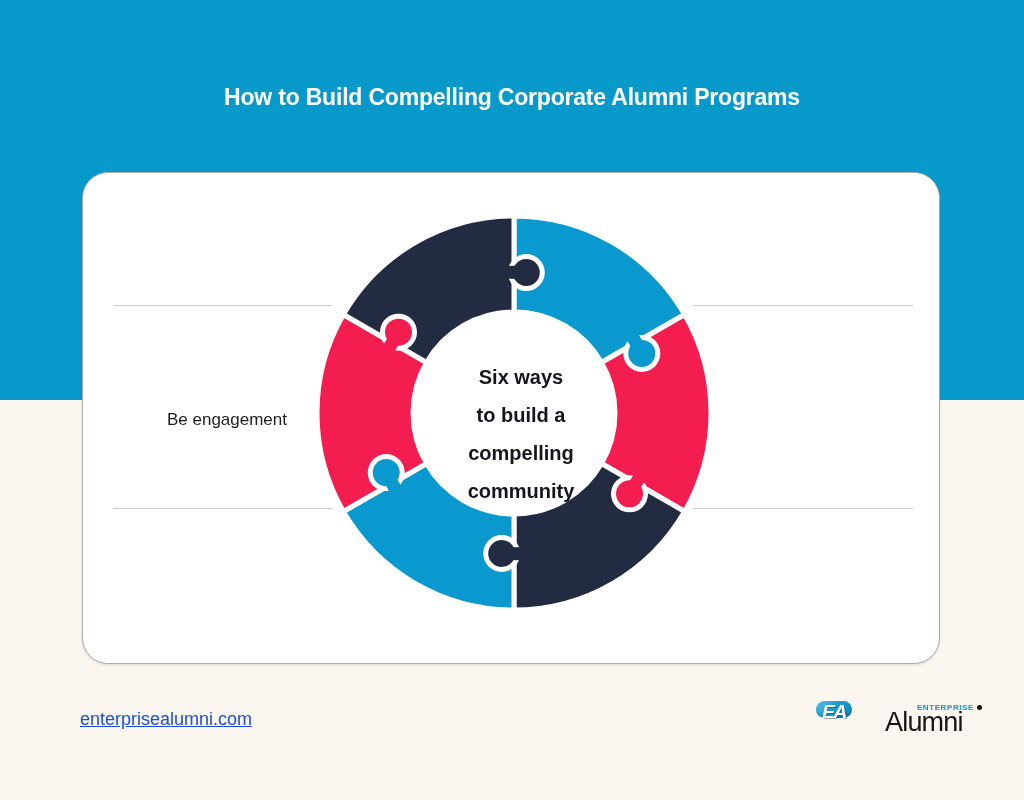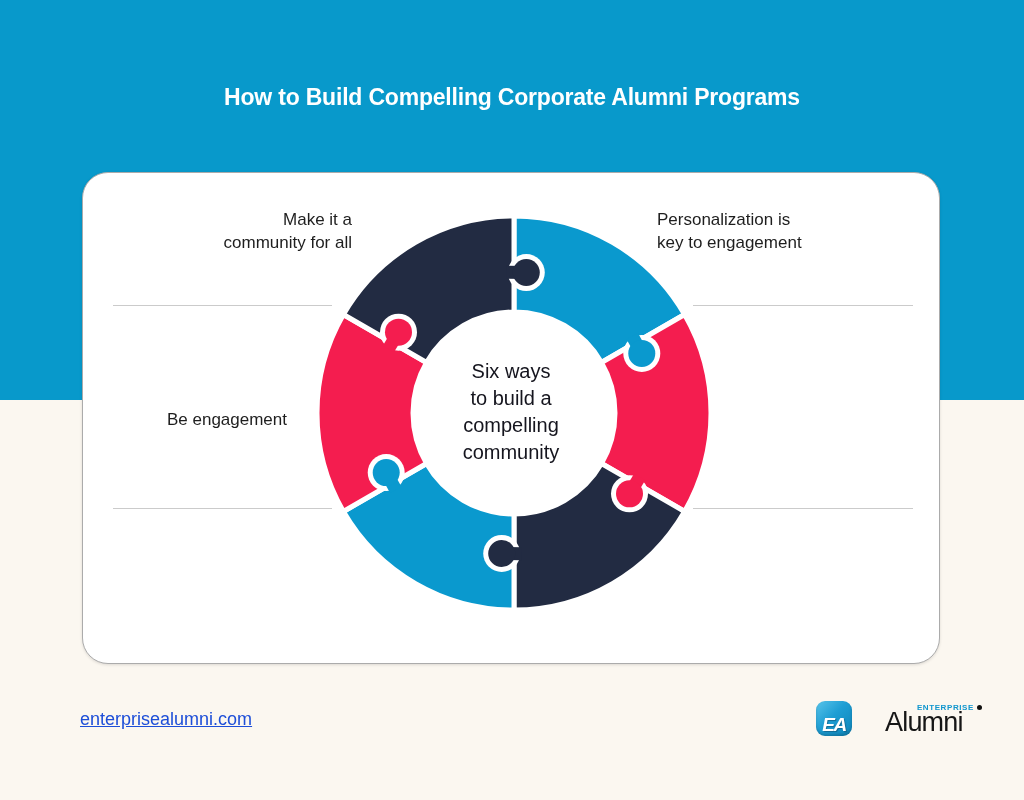--- a/index.html
+++ b/index.html
@@ -35,33 +35,33 @@
     color:var(--label_text); white-space:pre-line;
   }
   .lbl-tl { right:587px; top:36px;  text-align:right; }
   .lbl-tr { left:574px;  top:36px; }
   .lbl-l  { right:652px; top:236px; text-align:right; }
   .lbl-r  { left:653px;  top:236px; }
   .lbl-bl { right:587px; top:414px; text-align:right; }
   .lbl-br { left:557px;  top:414px; }
   .ring-svg { position:absolute; left:221px; top:30px; }
   .center-text {
-    position:absolute; left:328px; top:185px; width:200px;
-    text-align:center; font-weight:normal; font-size:20px; line-height:27px;
+    position:absolute; left:338px; top:185px; width:200px;
+    text-align:center; font-weight:bold; font-size:20px; line-height:38px;
     color:var(--center_text); white-space:pre-line;
   }
   .footer-site {
     position:absolute; left:80px; top:709px;
     font-size:18px; color:#1d4ed8;text-decoration:underline;
   }
   .logo { position:absolute; left:816px; top:701px; display:flex; gap:8px; }
   .logo-badge {
-    width:36px; height:35px; border-radius:9px;
+    width:36px; height:17px; border-radius:9px;
     background:linear-gradient(135deg,#58C4EA 0%,#1E9ED4 45%,#0E85B9 100%);
-    display:flex; align-items:flex-end; justify-content:center;
+    display:flex; align-items:flex-start; justify-content:center;
     box-shadow:inset 0 -2px 3px rgba(0,0,0,0.18);
   }
   .logo-badge span {
     font-style:italic; font-weight:bold; font-size:19px; color:#ffffff;
     letter-spacing:-1.5px; text-shadow:1px 1px 1px rgba(10,50,80,0.45);
   }
   .logo-text { position:relative; width:92px; height:38px;margin-left:25px; }
   .logo-top { position:absolute; top:2px; right:-5px; display:flex; align-items:center; gap:3px; }
   .logo-enterprise { font-size:8px; font-weight:bold; color:var(--logo_blue); letter-spacing:0.6px; }
   .logo-dot { width:5px; height:5px; border-radius:50%; background:#101010; }
@@ -78,24 +78,20 @@
   <div class="header-band">
     <h1 class="title">How to Build Compelling Corporate Alumni Programs</h1>
   </div>
 
   <div class="card">
     <div class="cline cline-tl"></div>
     <div class="cline cline-tr"></div>
     <div class="cline cline-bl"></div>
     <div class="cline cline-br"></div>
 
-    <div class="lbl lbl-tl">Make it a
-community for all</div>
-    <div class="lbl lbl-tr">Personalization is
-key to engagement</div>
     <div class="lbl lbl-l">Be engagement</div>
 
     <svg class="ring-svg" width="420" height="420" viewBox="0 0 420 420">
         <path d="M 210.00 13.00 A 197 197 0 0 1 380.61 111.50 L 297.47 159.50 A 101 101 0 0 0 210.00 109.00 Z" fill="#0A99CE" stroke="#fff" stroke-width="5" stroke-linejoin="round"></path>
         <path d="M 380.61 111.50 A 197 197 0 0 1 380.61 308.50 L 297.47 260.50 A 101 101 0 0 0 297.47 159.50 Z" fill="#F41D4F" stroke="#fff" stroke-width="5" stroke-linejoin="round"></path>
         <path d="M 380.61 308.50 A 197 197 0 0 1 210.00 407.00 L 210.00 311.00 A 101 101 0 0 0 297.47 260.50 Z" fill="#222B42" stroke="#fff" stroke-width="5" stroke-linejoin="round"></path>
         <path d="M 210.00 407.00 A 197 197 0 0 1 39.39 308.50 L 122.53 260.50 A 101 101 0 0 0 210.00 311.00 Z" fill="#0A99CE" stroke="#fff" stroke-width="5" stroke-linejoin="round"></path>
         <path d="M 39.39 308.50 A 197 197 0 0 1 39.39 111.50 L 122.53 159.50 A 101 101 0 0 0 122.53 260.50 Z" fill="#F41D4F" stroke="#fff" stroke-width="5" stroke-linejoin="round"></path>
         <path d="M 39.39 111.50 A 197 197 0 0 1 210.00 13.00 L 210.00 109.00 A 101 101 0 0 0 122.53 159.50 Z" fill="#222B42" stroke="#fff" stroke-width="5" stroke-linejoin="round"></path>
         <circle cx="337.78939797216765" cy="150.41082509456137" r="18.5" fill="#fff"></circle>

